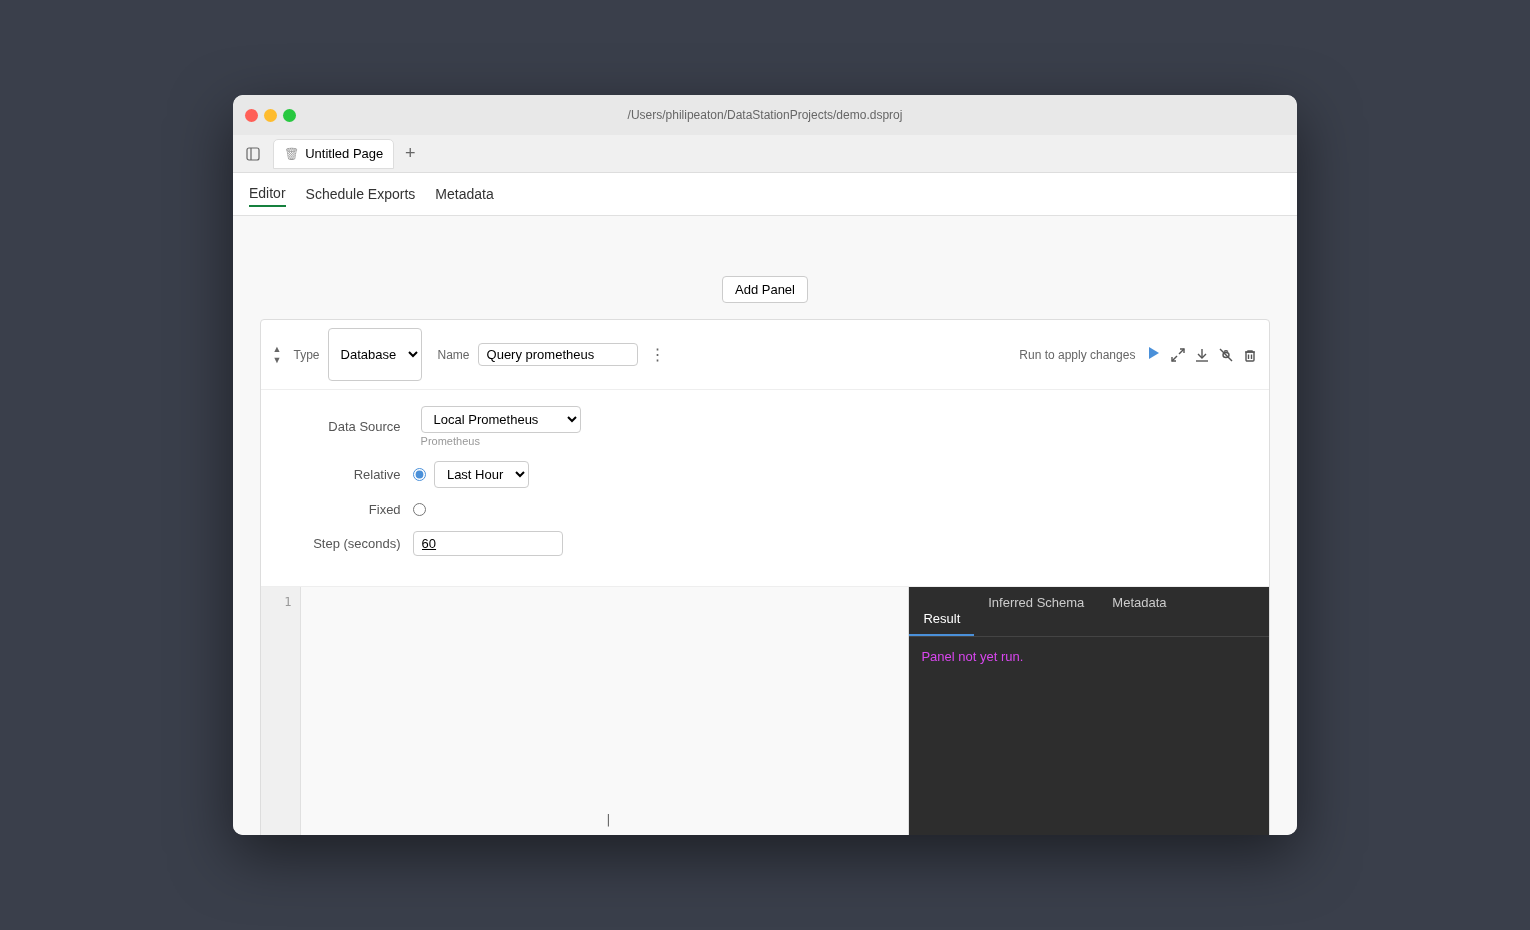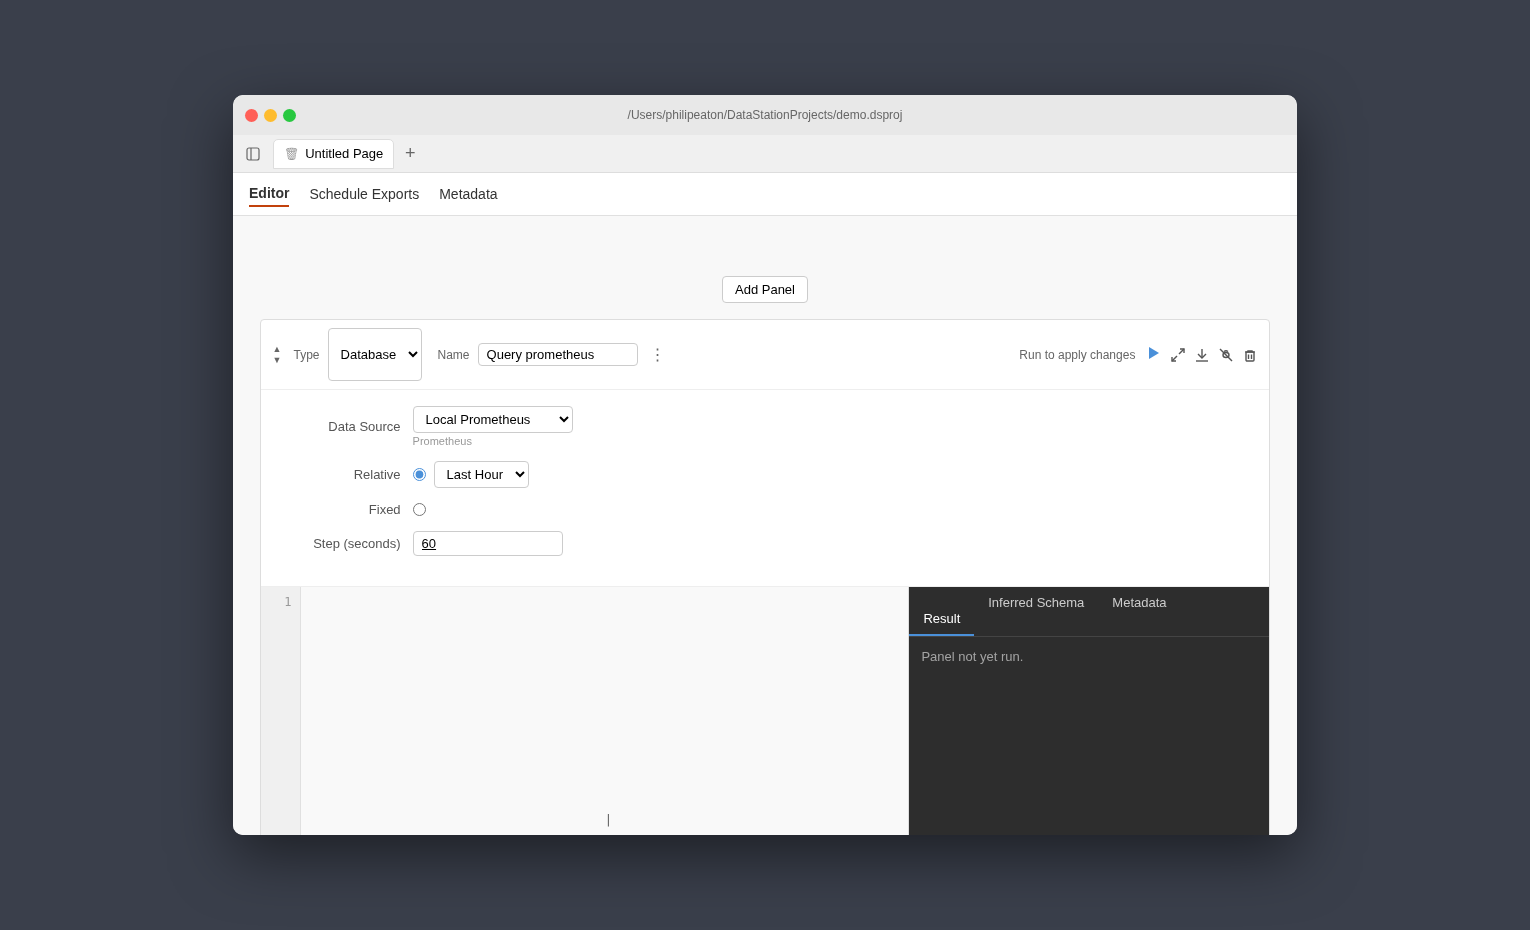--- a/index.html
+++ b/index.html
@@ -122,22 +122,22 @@
     }
 
     .nav-item {
       font-size: 14px;
       color: #333;
       cursor: pointer;
       padding: 4px 0;
     }
 
     .nav-item.active {
-      font-weight: 700;
-      border-bottom: 2px solid #c2410c;
+      font-weight: 400;
+      border-bottom: 2px solid #15803d;
     }
 
     .content-area {
       flex: 1;
       background: #f8f8f8;
       overflow-y: auto;
       display: flex;
       flex-direction: column;
       align-items: center;
       padding: 16px 0;
@@ -277,39 +277,41 @@
     .datasource-hint {
       font-size: 11px;
       color: #999;
       margin-left: 0;
     }
 
     .datasource-group {
       display: flex;
       flex-direction: column;
       gap: 2px;
+      margin-left: 8px;
     }
 
     .radio-row {
       display: flex;
       align-items: center;
       gap: 8px;
     }
 
     .radio-input {
       accent-color: #4a90d9;
     }
 
     .time-select {
       border: 1px solid #ccc;
       border-radius: 4px;
       padding: 4px 8px;
       font-size: 13px;
       background: white;
       cursor: pointer;
+      text-align: center;
     }
 
     .step-input {
       border: 1px solid #ccc;
       border-radius: 4px;
       padding: 4px 8px;
       font-size: 13px;
       width: 150px;
       text-decoration: underline;
     }
@@ -380,21 +382,21 @@
 
     .result-tab.active {
       color: #fff;
       border-bottom: 2px solid #4a90d9;
       margin-top: 16px;
     }
 
     .result-content {
       flex: 1;
       padding: 12px;
-      color: #a3a3a3;
+      color: #d946ef;
       font-size: 13px;
     }
   </style>
 </head>
 <body>
 
 <div class="window">
 
   <div class="title-bar">
     <div class="traffic-lights">

